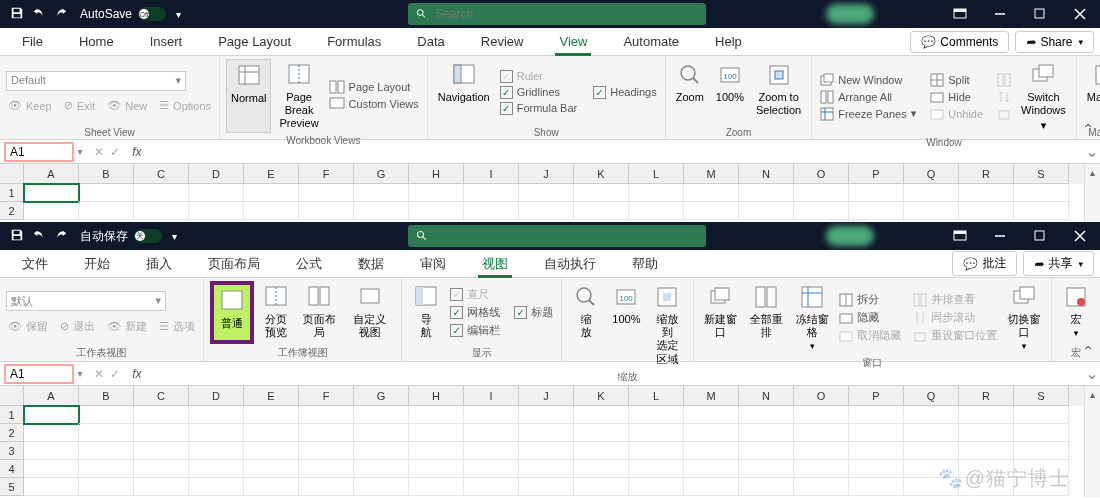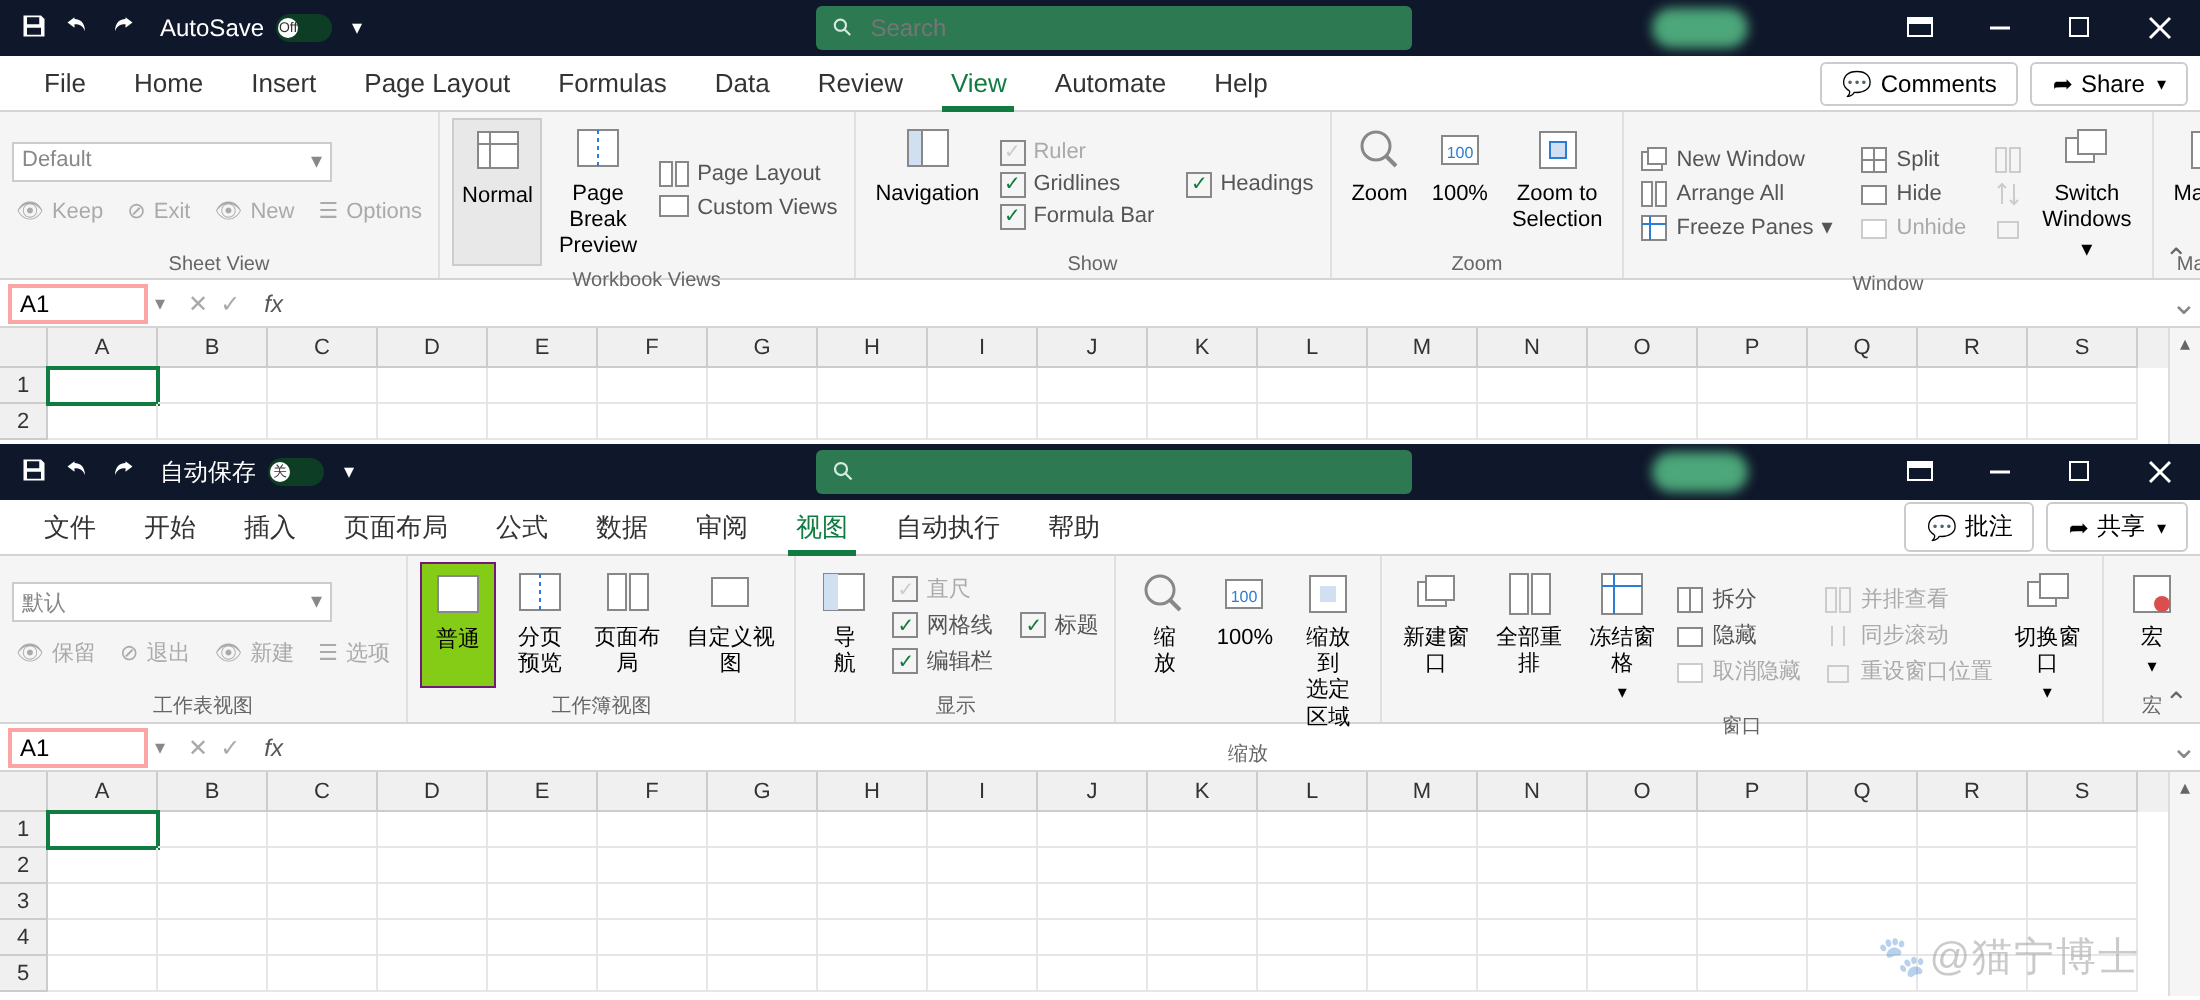--- a/index.html
+++ b/index.html
@@ -9,21 +9,21 @@
 .qat svg { fill:#fff; }
 .autosave { display:flex; align-items:center; gap:6px; margin-left:12px; }
 .toggle { width:28px; height:14px; border-radius:7px; background:#0d3d24; display:flex; align-items:center; padding:1px; }
 .toggle-knob { width:10px; height:10px; border-radius:5px; background:#fff; margin-left:auto; font-size:7px; display:flex; align-items:center; justify-content:center; color:#333; }
 .toggle.off .toggle-knob { margin-left:0; margin-right:auto; }
 .title-center { position:absolute; left:50%; transform:translateX(-50%); display:flex; align-items:center; gap:6px; }
 .searchbox { position:absolute; left:408px; width:298px; height:22px; background:#2d7a52; border-radius:3px; display:flex; align-items:center; padding:0 8px; gap:8px; }
 .searchbox input { background:transparent; border:none; outline:none; color:#d6ebe0; font-size:12px; width:100%; }
 .win-controls { margin-left:auto; display:flex; }
 .win-btn { width:40px; height:28px; display:flex; align-items:center; justify-content:center; }
-.ribbon-tabs { height:28px; background:#fff; display:flex; align-items:center; padding-left:10px; gap:0; border-bottom:1px solid #d4d4d4; position:relative; }
+.ribbon-tabs { height:28px; background:#fff; display:flex; align-items:center; padding-left:10px; gap:12px; border-bottom:1px solid #d4d4d4; position:relative; }
 .tab { padding:0 12px; height:28px; display:flex; align-items:center; font-size:13px; color:#333; cursor:pointer; }
 .tab.active { color:#107c41; position:relative; }
 .tab.active::after { content:''; position:absolute; bottom:0; left:8px; right:8px; height:3px; background:#107c41; }
 .tab-right { margin-left:auto; display:flex; gap:6px; padding-right:6px; }
 .rbtn { border:1px solid #ccc; border-radius:3px; padding:3px 10px; font-size:12px; display:flex; align-items:center; gap:4px; cursor:pointer; }
 .rbtn.share { background:#fff; }
 .ribbon { height:84px; background:#f5f5f5; border-bottom:1px solid #d4d4d4; display:flex; position:relative; }
 .group { display:flex; flex-direction:column; padding:3px 6px 0 6px; border-right:1px solid #e0e0e0; }
 .group-body { display:flex; gap:4px; flex:1; }
 .group-label { font-size:10px; color:#666; text-align:center; padding:2px 0 1px 0; }
@@ -137,21 +137,21 @@
         <span>Share</span>
         <span style="font-size:9px;margin-left:2px;">▾</span>
       </div>
   </div>
 </div>
 
 <div class="ribbon">
   <div class="group">
     <div class="group-body">
       <div class="vcol">
-        <div style="width:160px;height:20px;border:1px solid #ccc;background:#fff;font-size:11px;padding:2px 4px;color:#888;display:flex;justify-content:space-between;">
+        <div style="width:180px;height:20px;border:1px solid #ccc;background:#fff;font-size:11px;padding:2px 4px;color:#888;display:flex;justify-content:space-between;">
             <span>Default</span>
             <span>▾</span>
           </div>
         <div style="display:flex;gap:8px;margin-top:6px;">
           <span class="smallrow dis">👁 <span>Keep</span></span>
           <span class="smallrow dis">⊘ <span>Exit</span></span>
           <span class="smallrow dis">👁 <span>New</span></span>
           <span class="smallrow dis">☰ <span>Options</span></span>
         </div>
       </div>
@@ -539,21 +539,21 @@
           <span class="smallrow dis">⊘ <span>退出</span></span>
           <span class="smallrow dis">👁 <span>新建</span></span>
           <span class="smallrow dis">☰ <span>选项</span></span>
         </div>
       </div>
     </div>
     <div class="group-label">工作表视图</div>
   </div>
   <div class="group">
     <div class="group-body">
-      <div class="bigbtn" style="background:#84cc16;border:1px solid #701a75;">
+      <div class="bigbtn" style="background:#bef264;border:4px solid #701a75;">
           <div class="ico">
             <svg width="24" height="24">
               <rect x="2" y="2" width="20" height="18" fill="#fff" stroke="#888"></rect>
             </svg>
           </div>
           <span>普通</span>
         </div>
       <div class="bigbtn">
           <div class="ico">
             <svg width="24" height="24">

